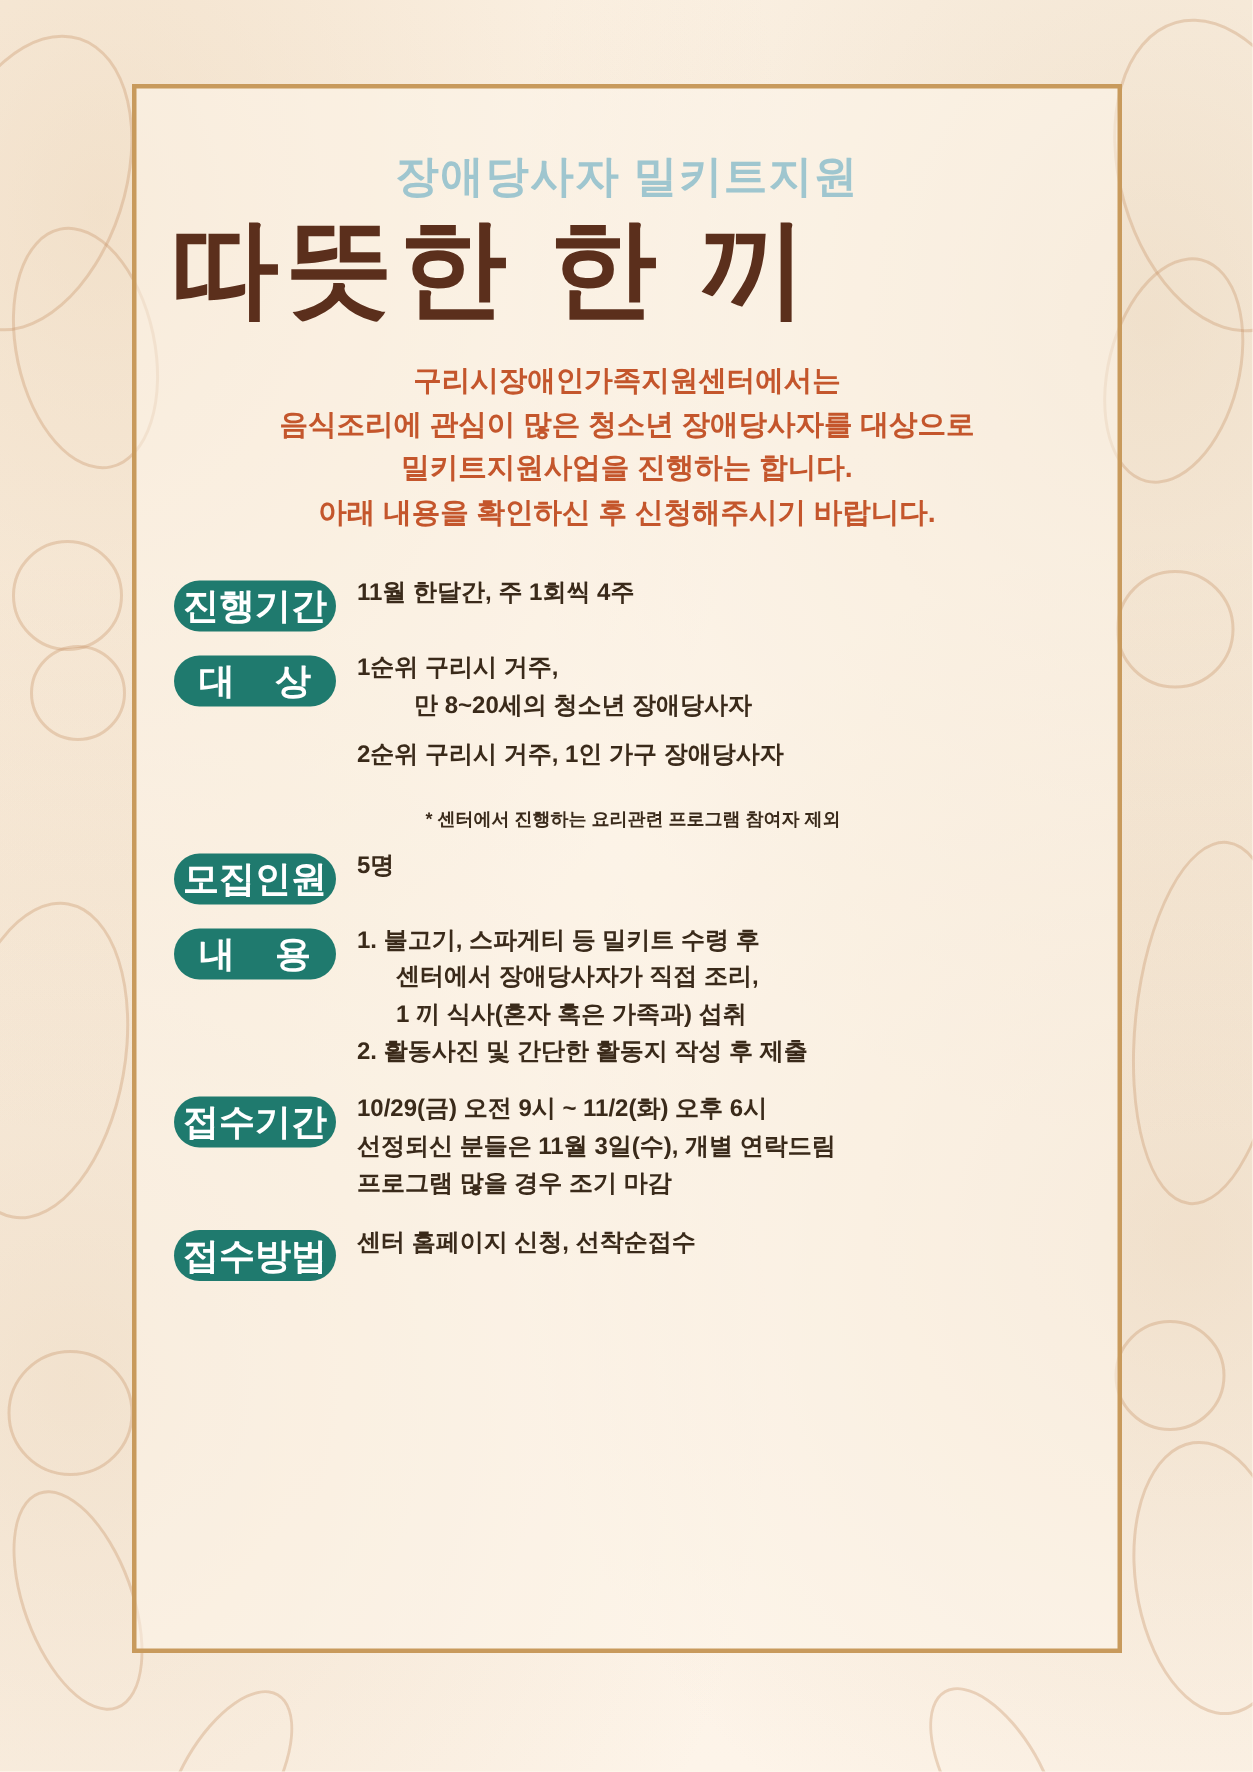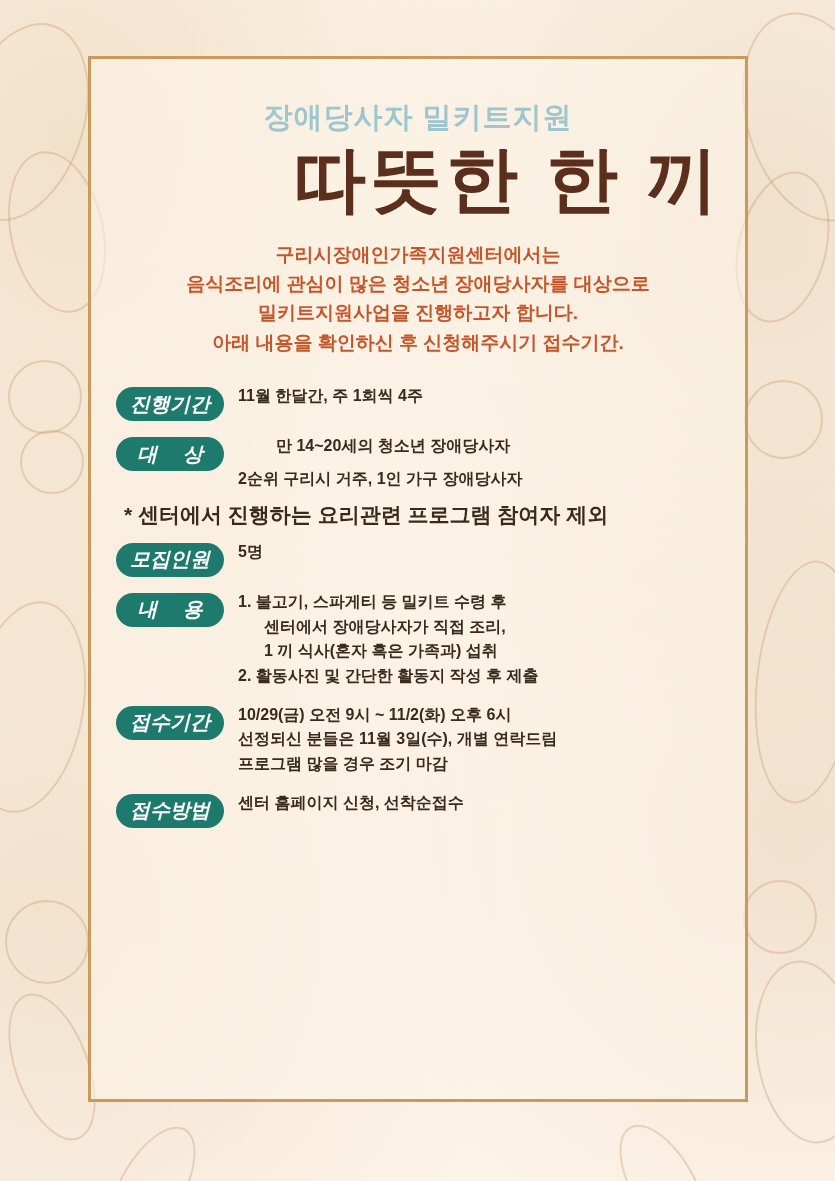--- a/index.html
+++ b/index.html
@@ -71,21 +71,21 @@
 
   .kicker {
     text-align: center;
     color: #9fc6cf;
     font-size: 29px;
     font-weight: bold;
     letter-spacing: 1px;
     margin: 6px 0 2px 0;
   }
   .title {
-    text-align: right;
+    text-align: left;
     color: #5b2f1c;
     font-size: 72px;
     font-weight: bold;
     letter-spacing: 4px;
     line-height: 1.05;
     margin: 4px 0 22px 0;
   }
   .intro {
     text-align: center;
     color: #c4562c;
@@ -102,49 +102,49 @@
     align-items: flex-start;
     margin-bottom: 6px;
   }
   .tag {
     flex: 0 0 auto;
     width: 108px;
     height: 34px;
     border-radius: 17px;
     background: #1f7a6e;
     color: #ffffff;
-    font-size: 20px;
+    font-size: 24px;
     font-weight: bold;
     display: flex;
     align-items: center;
     justify-content: center;
     letter-spacing: 0px;
     margin-right: 14px;
     margin-top: 2px;
     box-sizing: border-box;
-    font-style: italic;
   }
   .tag.spaced { letter-spacing: 10px; text-indent: 10px; }
   .body-col { flex: 1 1 auto; }
   .line {
     color: #3a2a1a;
     font-size: 16px;
     font-weight: bold;
     line-height: 1.42;
     margin-bottom: 2px;
   }
   .line.indent1 { padding-left: 38px; }
   .line.indent2 { padding-left: 26px; }
   .note {
     color: #3a2a1a;
-    font-size: 21px;
+    font-size: 12px;
     font-weight: bold;
     padding-left: 8px;
-    margin-top: 8px;
+    margin-top: 20px;
     margin-bottom: 4px;
+    text-align: center;
   }
   .gap-sm { height: 8px; }
 
   .footer {
     position: absolute;
     left: 0;
     right: 0;
     bottom: 22px;
     text-align: center;
     color: #5b2f1c;
@@ -176,39 +176,40 @@
 
   <div class="frame"></div>
 
   <div class="content">
     <div class="kicker">장애당사자 밀키트지원</div>
     <div class="title">따뜻한 한 끼</div>
 
     <div class="intro">
       <div>구리시장애인가족지원센터에서는</div>
       <div>음식조리에 관심이 많은 청소년 장애당사자를 대상으로</div>
-      <div>밀키트지원사업을 진행하고자 합니다.</div>
-      <div>아래 내용을 확인하신 후 신청해주시기 접수기간.</div>
+      <div>밀키트지원사업을 진행하는 합니다.</div>
+      <div>아래 내용을 확인하신 후 신청해주시기 바랍니다.</div>
     </div>
 
     <div class="rows">
 
       <div class="row">
         <div class="tag">진행기간</div>
         <div class="body-col">
           <div class="line">11월 한달간, 주 1회씩 4주</div>
         </div>
       </div>
 
       <div class="gap-sm"></div>
 
       <div class="row">
         <div class="tag spaced">대 상</div>
         <div class="body-col">
-          <div class="line indent1">만 14~20세의 청소년 장애당사자</div>
+          <div class="line">1순위 구리시 거주,</div>
+          <div class="line indent1">만 8~20세의 청소년 장애당사자</div>
           <div class="gap-sm"></div>
           <div class="line">2순위 구리시 거주, 1인 가구 장애당사자</div>
         </div>
       </div>
       <div class="note">* 센터에서 진행하는 요리관련 프로그램 참여자 제외</div>
 
       <div class="gap-sm"></div>
 
       <div class="row">
         <div class="tag">모집인원</div>

